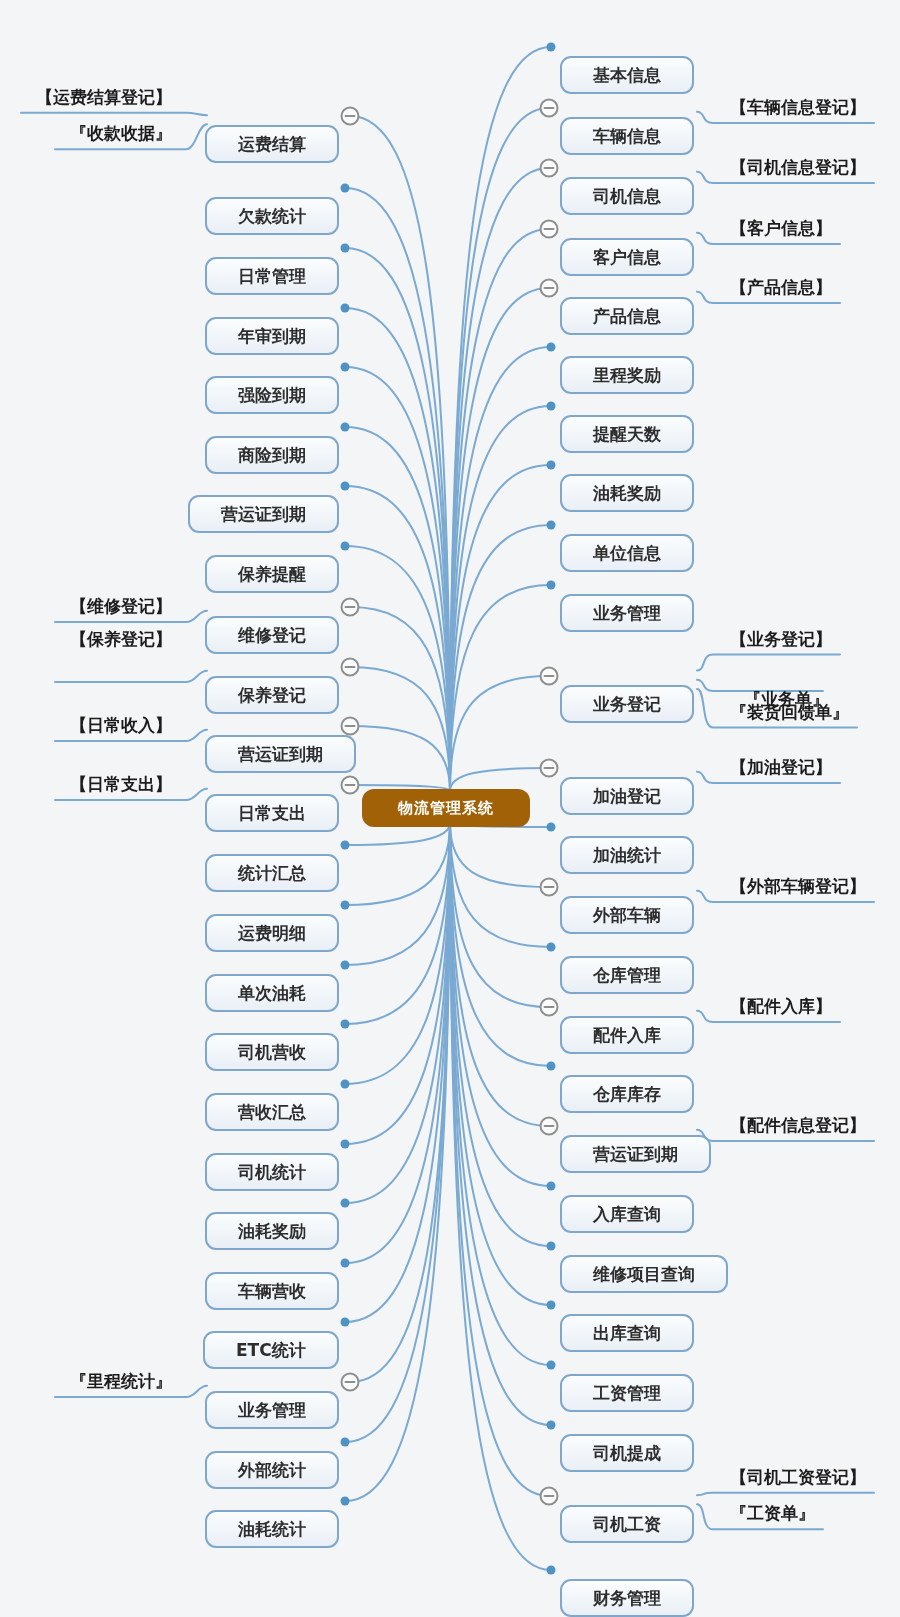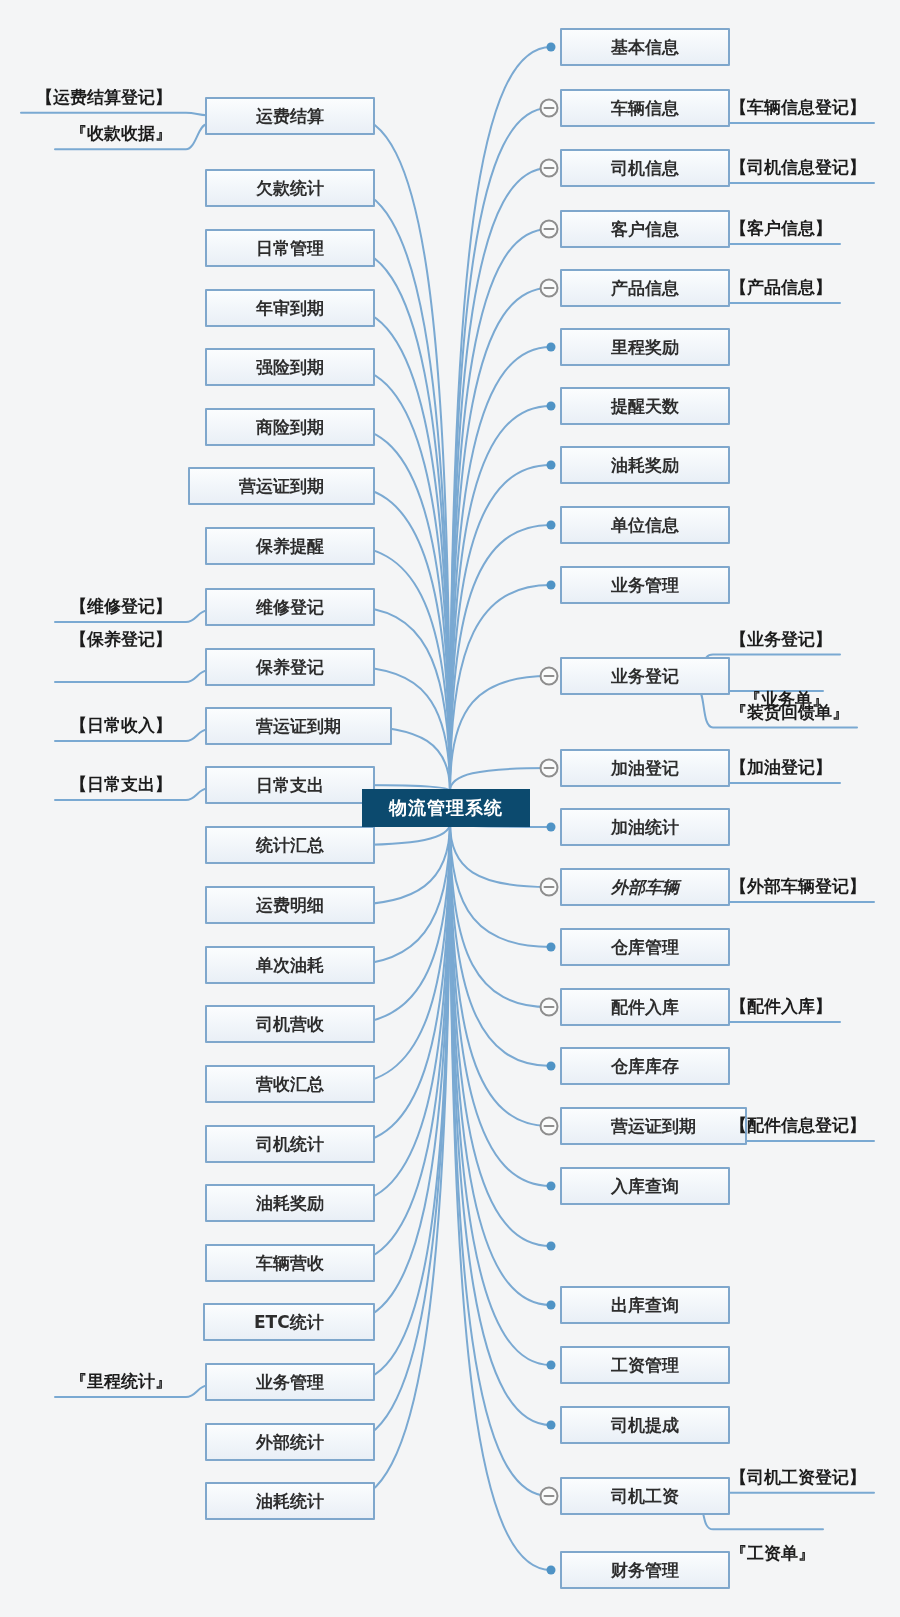--- a/index.html
+++ b/index.html
@@ -4,39 +4,40 @@
 <style>
   html,body{margin:0;padding:0;}
   body{font-family:"DejaVu Sans","Liberation Sans",sans-serif;background:#f4f5f6;}
   #stage{position:relative;width:900px;height:1617px;background:#f4f5f6;overflow:hidden;}
   #edges{position:absolute;left:0;top:0;}
   .topic{
     position:absolute;
     box-sizing:border-box;
     min-width:134px;
     height:38px;
-    padding:0 49px;
+    padding:0 31px;
     border:2px solid #7fa7cc;
-    border-radius:1px;
+    border-radius:11px;
     background:linear-gradient(180deg,#fbfdfe 0%,#e9eff6 100%);
     color:#2d2d2d;
     font-size:17px;
     font-weight:700;
     display:flex;
     align-items:center;
     justify-content:center;
     white-space:nowrap;
+    margin-top:28px;
   }
   .center-topic{
     position:absolute;
     box-sizing:border-box;
-    border-radius:0;
-    background:#0c4a6e;
+    border-radius:12px;
+    background:#a16207;
     color:#ffffff;
-    font-size:18px;
+    font-size:15px;
     font-weight:700;
     display:flex;
     align-items:center;
     justify-content:center;
     white-space:nowrap;
     letter-spacing:1px;
   }
   .sub-label{
     position:absolute;
     height:22px;
@@ -232,30 +233,31 @@
     <div class="topic" style="top: 446px; left: 560px;">油耗奖励</div>
     <div class="topic" style="top: 506px; left: 560px;">单位信息</div>
     <div class="topic" style="top: 566px; left: 560px;">业务管理</div>
     <div class="topic" style="top: 657px; left: 560px;">业务登记</div>
     <div class="sub-label" style="top: 627.5px; left: 730px;">【业务登记】</div>
     <div class="sub-label" style="top: 688px; left: 730px; margin-left: 14px;">『业务单』</div>
     <div class="sub-label" style="top: 700.5px; left: 730px;">『装货回馈单』</div>
     <div class="topic" style="top: 749px; left: 560px;">加油登记</div>
     <div class="sub-label" style="top: 756px; left: 730px;">【加油登记】</div>
     <div class="topic" style="top: 808px; left: 560px;">加油统计</div>
-    <div class="topic" style="top: 868px; left: 560px; font-style: italic;">外部车辆</div>
+    <div class="topic" style="top: 868px; left: 560px;">外部车辆</div>
     <div class="sub-label" style="top: 875px; left: 730px;">【外部车辆登记】</div>
     <div class="topic" style="top: 928px; left: 560px;">仓库管理</div>
     <div class="topic" style="top: 988px; left: 560px;">配件入库</div>
     <div class="sub-label" style="top: 995px; left: 730px;">【配件入库】</div>
     <div class="topic" style="top: 1047px; left: 560px;">仓库库存</div>
     <div class="topic" style="top: 1107px; left: 560px;">营运证到期</div>
     <div class="sub-label" style="top: 1114px; left: 730px;">【配件信息登记】</div>
     <div class="topic" style="top: 1167px; left: 560px;">入库查询</div>
+    <div class="topic" style="top: 1227px; left: 560px;">维修项目查询</div>
     <div class="topic" style="top: 1286px; left: 560px;">出库查询</div>
     <div class="topic" style="top: 1346px; left: 560px;">工资管理</div>
     <div class="topic" style="top: 1406px; left: 560px;">司机提成</div>
     <div class="topic" style="top: 1477px; left: 560px;">司机工资</div>
     <div class="sub-label" style="top: 1465.75px; left: 730px;">【司机工资登记】</div>
-    <div class="sub-label" style="top: 1502.25px; left: 730px; margin-top: 40px;">『工资单』</div>
+    <div class="sub-label" style="top: 1502.25px; left: 730px;">『工资单』</div>
     <div class="topic" style="top: 1551px; left: 560px;">财务管理</div>
     <div class="center-topic" style="left: 362px; top: 789px; width: 168px; height: 38px;">物流管理系统</div>
   </div>
 
 </body></html>

